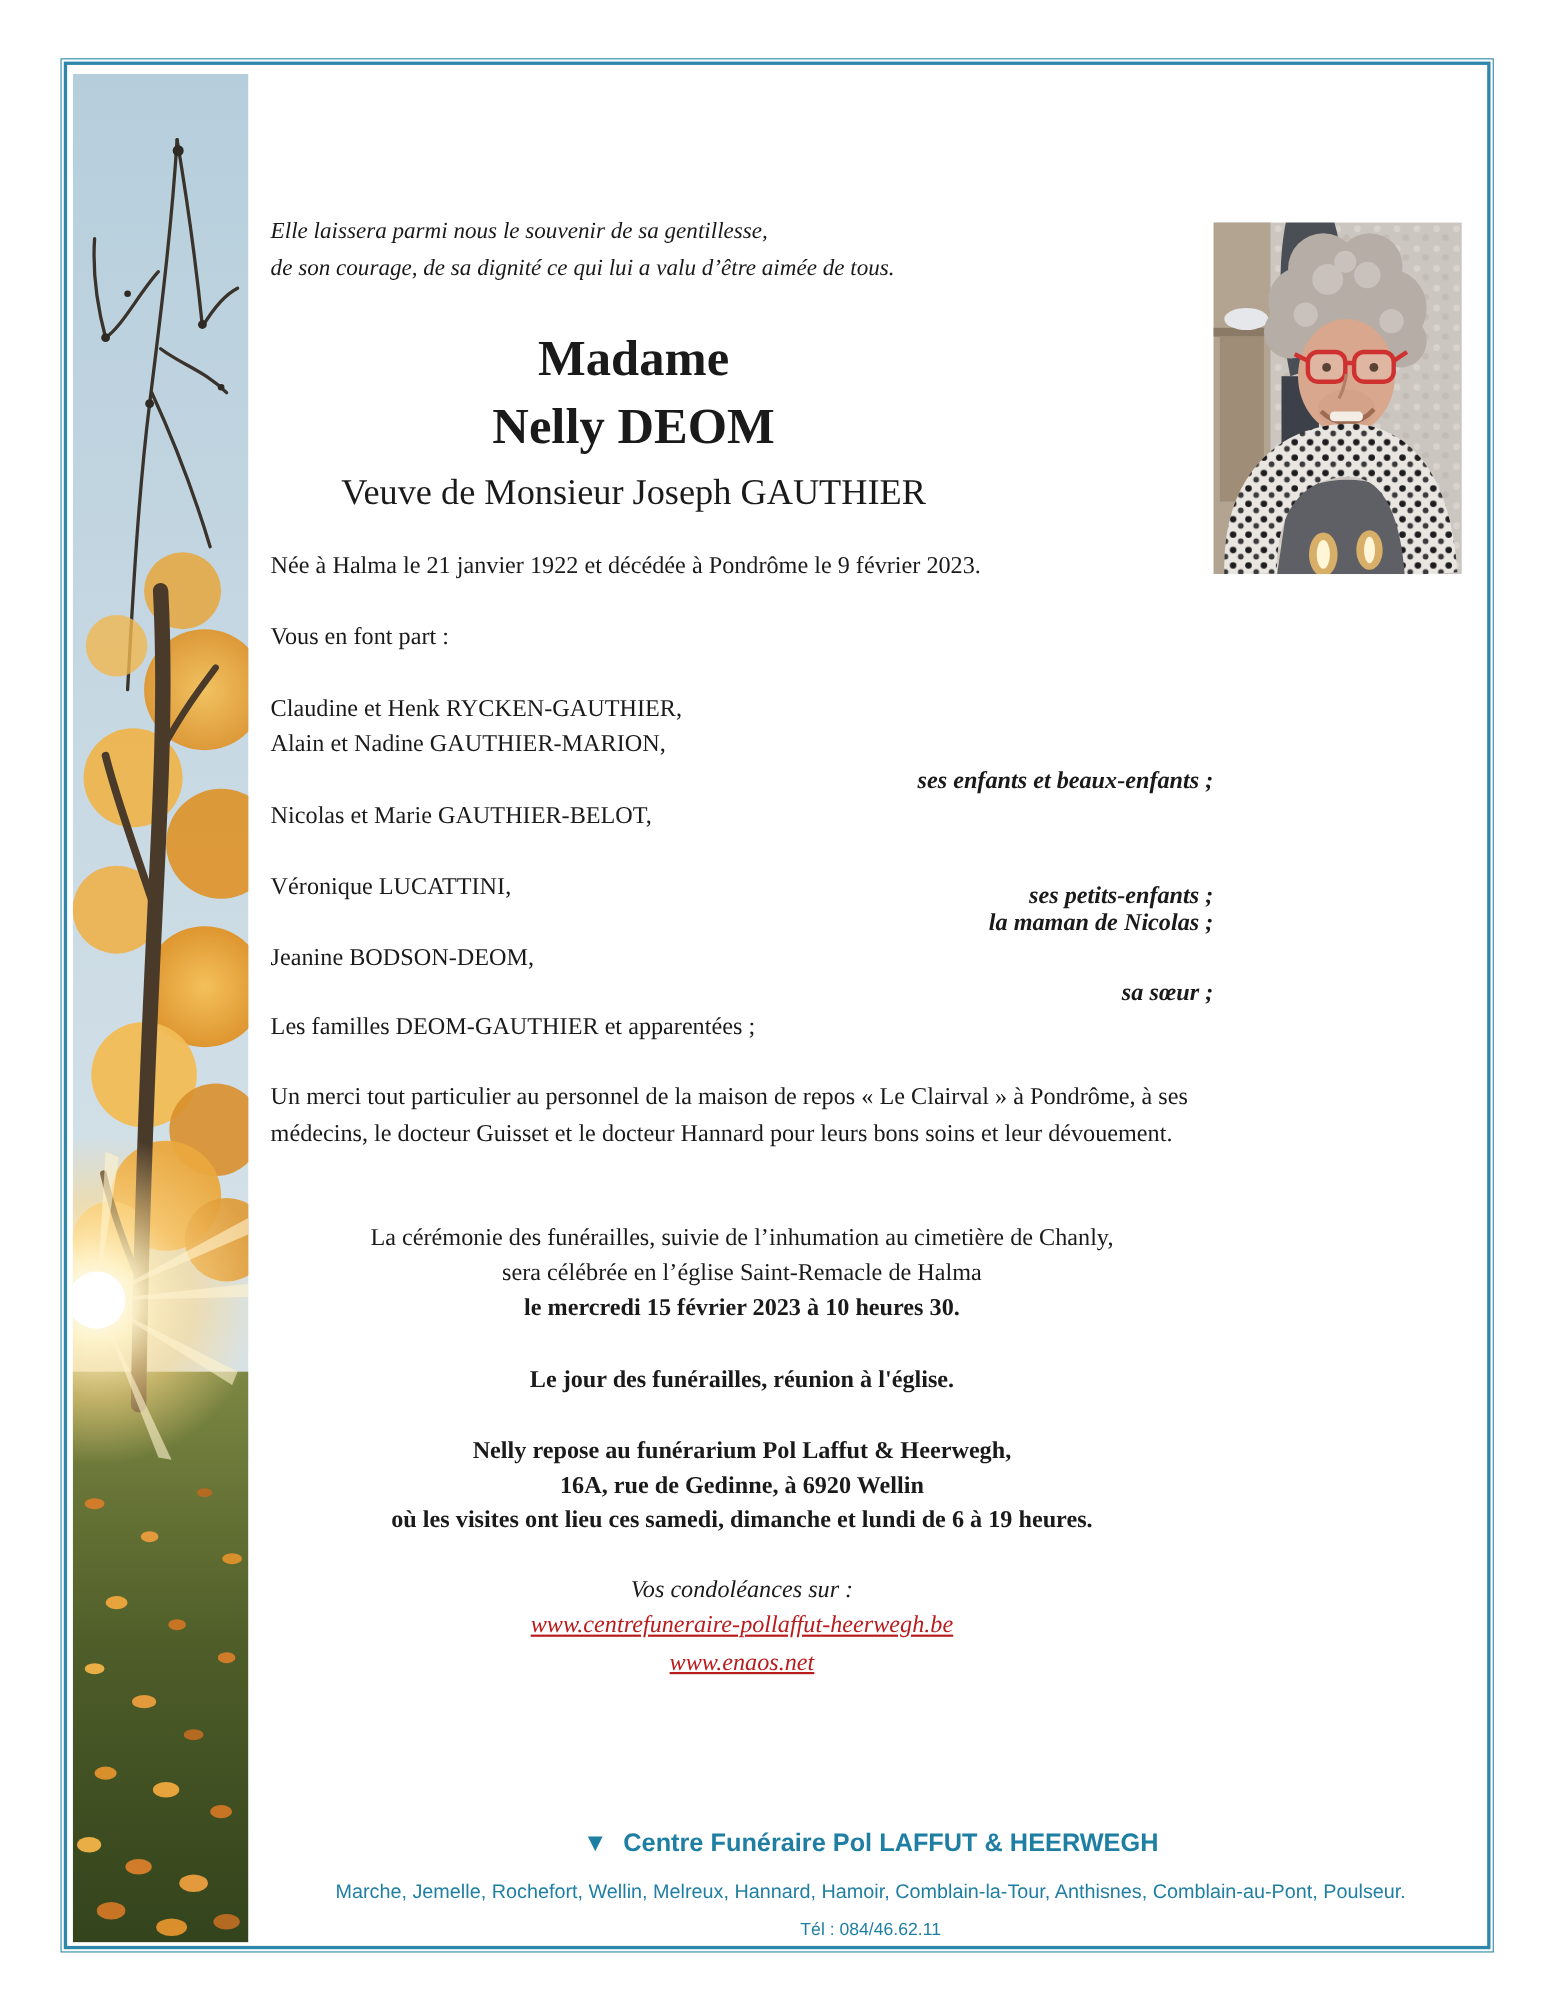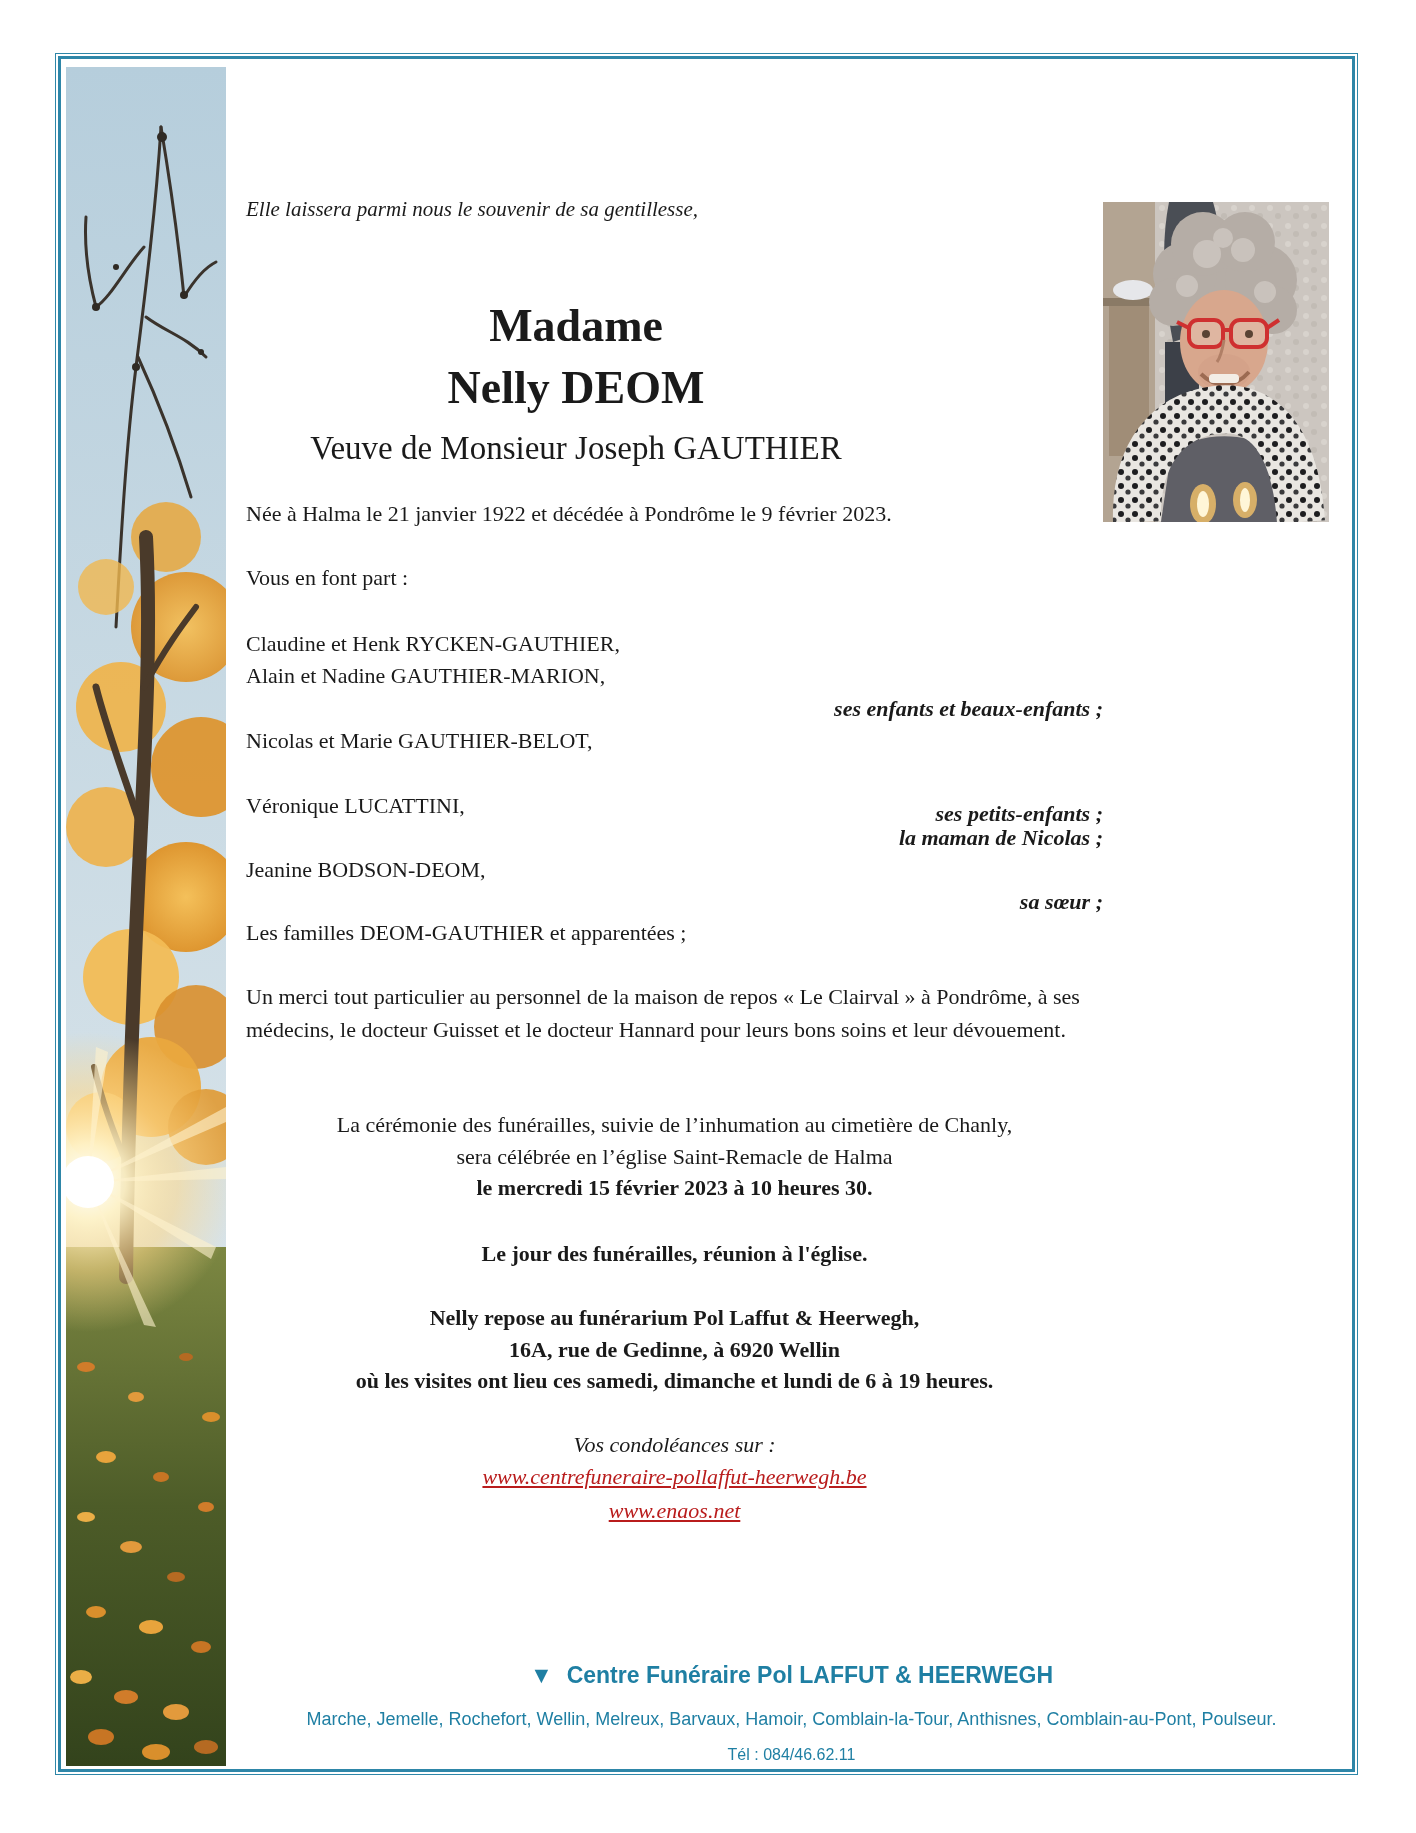--- a/index.html
+++ b/index.html
@@ -209,20 +209,21 @@
       <ellipse cx="100" cy="302" rx="13" ry="20" fill="#ffca6a" opacity="0.75"></ellipse>
       <ellipse cx="100" cy="302" rx="6" ry="13" fill="#fff6d8"></ellipse>
       <ellipse cx="142" cy="298" rx="12" ry="18" fill="#ffca6a" opacity="0.75"></ellipse>
       <ellipse cx="142" cy="298" rx="5" ry="12" fill="#fff6d8"></ellipse>
     </g>
   </svg>
 </div>
 
 <div class="abs epitaph">
   <div>Elle laissera parmi nous le souvenir de sa gentillesse,</div>
+  <div>de son courage, de sa dignité ce qui lui a valu d’être aimée de tous.</div>
 </div>
 
 <div class="abs h-madame">Madame</div>
 <div class="abs h-name">Nelly DEOM</div>
 <div class="abs h-veuve">Veuve de Monsieur Joseph GAUTHIER</div>
 
 <div class="abs body-line" style="top:499px;">Née à Halma le 21 janvier 1922 et décédée à Pondrôme le 9 février 2023.</div>
 
 <div class="abs body-line" style="top:563px;">Vous en font part :</div>
 
@@ -253,14 +254,14 @@
 <div class="abs cline" style="top:1462px;">
   <a href="#" class="link">www.centrefuneraire-pollaffut-heerwegh.be</a>
 </div>
 <div class="abs cline" style="top:1496px;">
   <a href="#" class="link">www.enaos.net</a>
 </div>
 
 <div class="abs sans footer-line bold" style="top:1662px;font-size:23px;">
   <span class="tri">▼</span><span>Centre Funéraire Pol LAFFUT &amp; HEERWEGH</span>
 </div>
-<div class="abs sans footer-line" style="top:1709px;font-size:18px;">Marche, Jemelle, Rochefort, Wellin, Melreux, Barvaux, Hamoir, Comblain-la-Tour, Anthisnes, Comblain-au-Pont, Poulseur.</div>
+<div class="abs sans footer-line" style="top:1709px;font-size:18px;">Marche, Jemelle, Rochefort, Wellin, Melreux, Hannard, Hamoir, Comblain-la-Tour, Anthisnes, Comblain-au-Pont, Poulseur.</div>
 <div class="abs sans footer-line" style="top:1746px;font-size:16px;">Tél : 084/46.62.11</div>
 
 </body></html>

